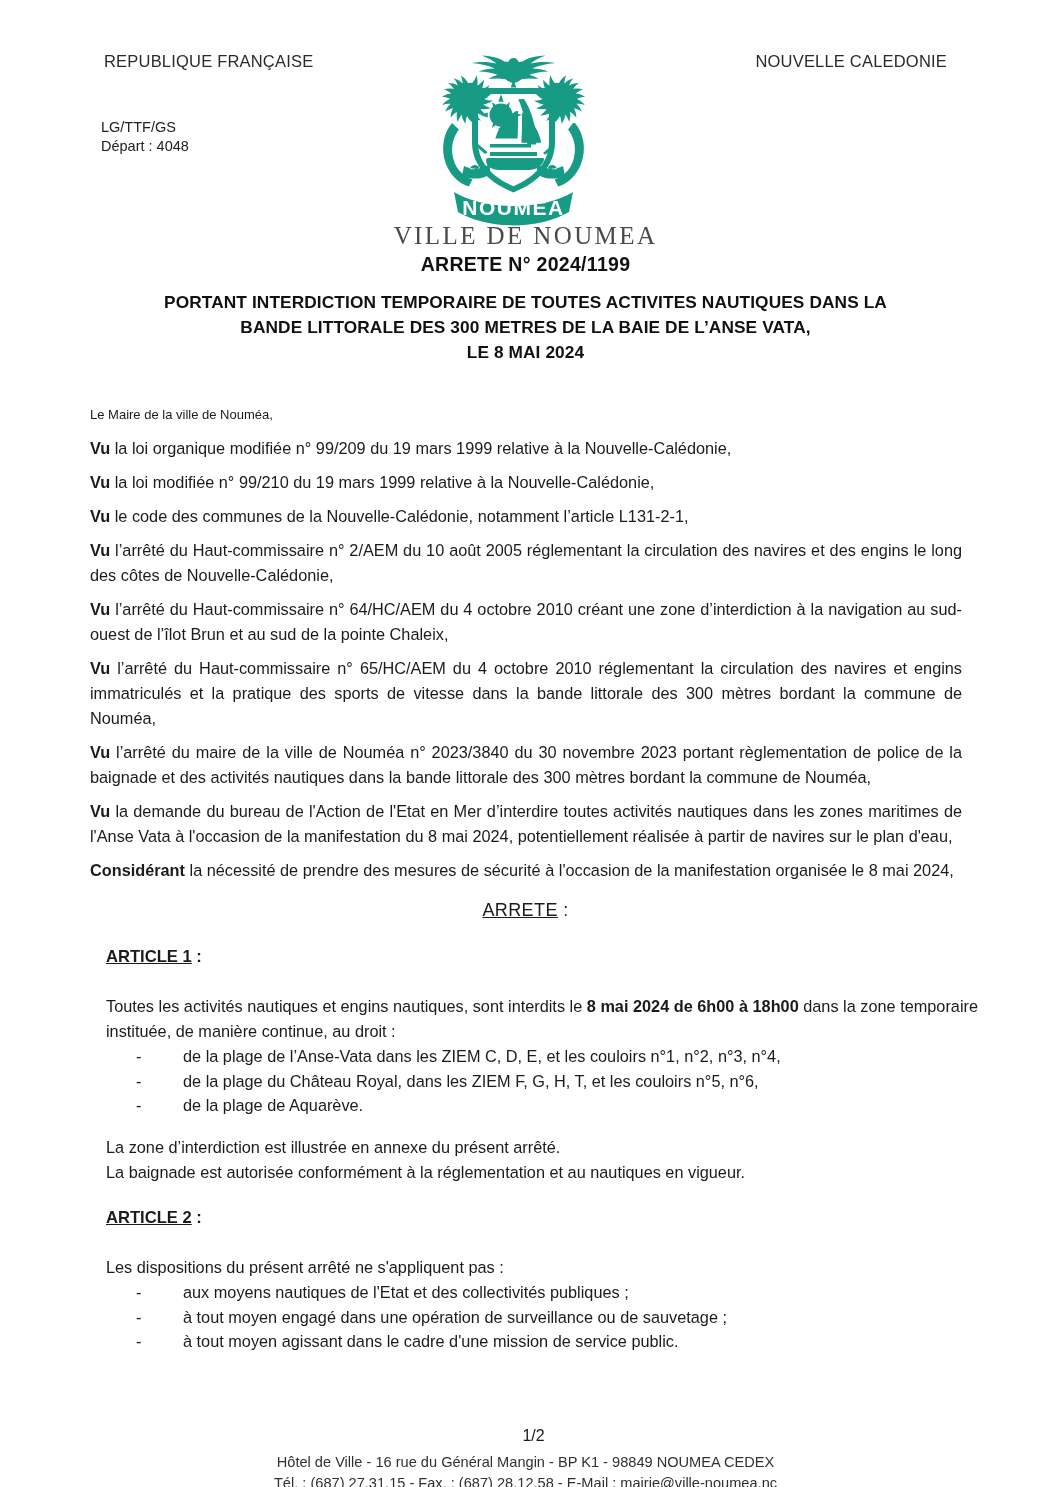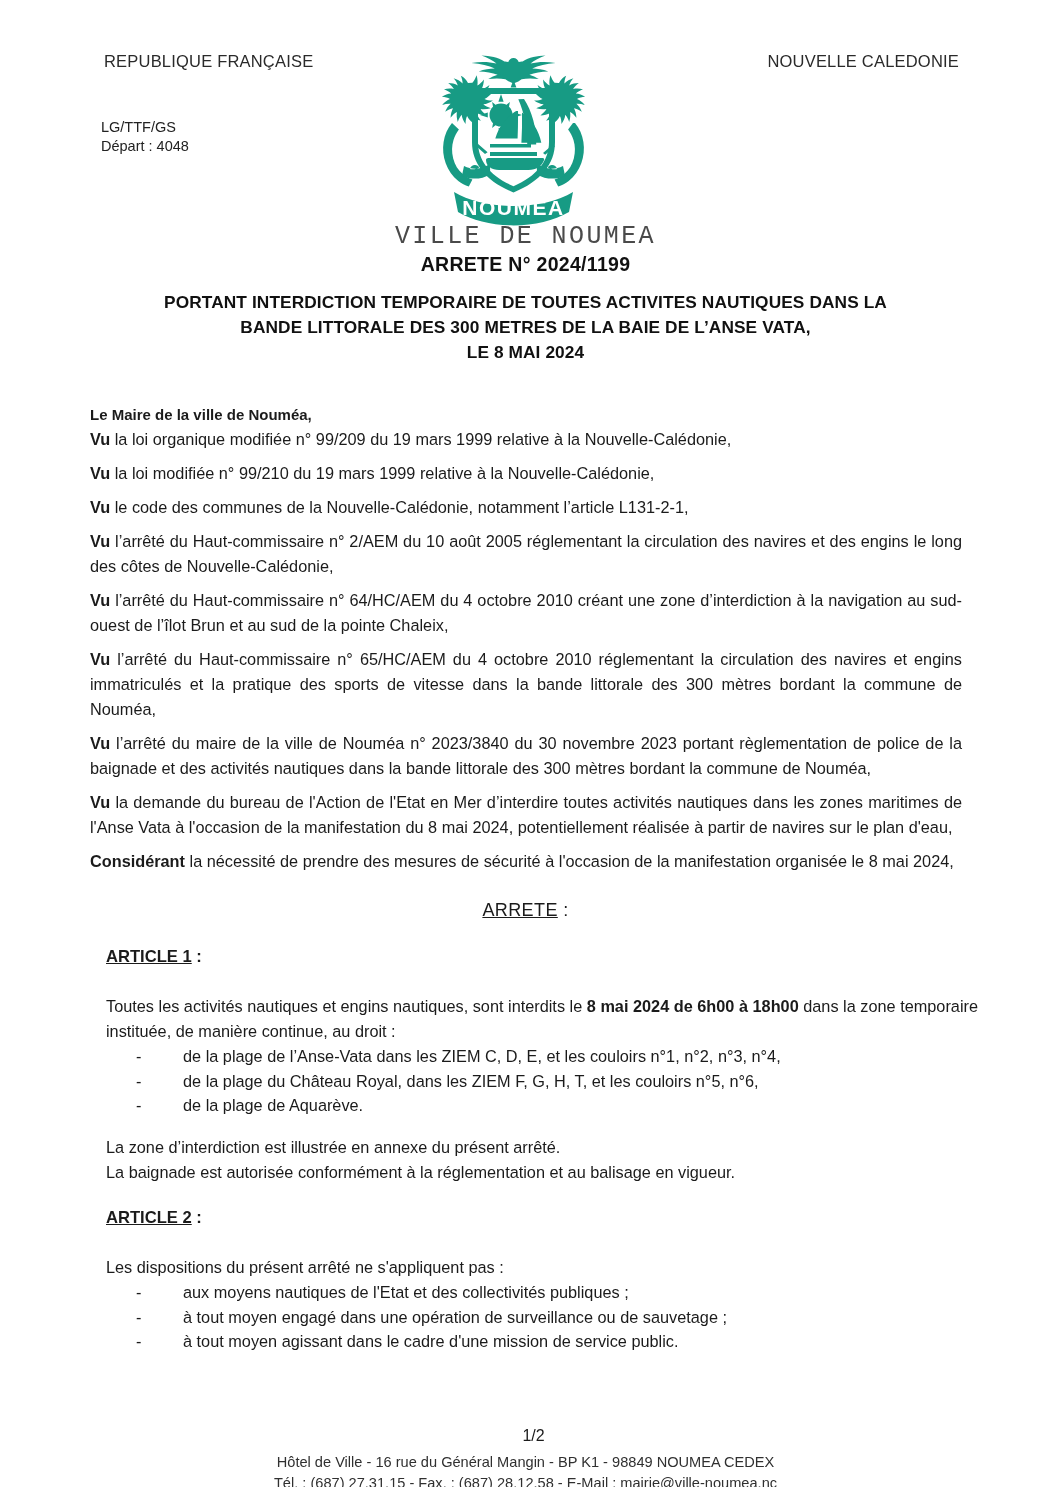--- a/index.html
+++ b/index.html
@@ -34,21 +34,21 @@
     position: absolute;
     left: 104px;
     top: 0;
     font-size: 16.5px;
     letter-spacing: 0.2px;
     color: #2a2a2a;
     white-space: nowrap;
   }
   .hdr-right {
     position: absolute;
-    right: 92px;
+    right: 104px;
     top: 0;
     font-size: 16.5px;
     letter-spacing: 0.2px;
     color: #2a2a2a;
     white-space: nowrap;
   }
   .ref-block {
     position: absolute;
     left: 101px;
     top: 118px;
@@ -72,21 +72,21 @@
     height: 175px;
   }
   .crest svg { display: block; }
 
   .ville-de-noumea {
     position: absolute;
     left: 0;
     top: 222px;
     width: 1051px;
     text-align: center;
-    font-family: Liberation Mono, monospace;
+    font-family: Liberation Serif, serif;
     font-size: 25px;
     letter-spacing: 2.4px;
     color: #4a4a4a;
   }
 
   
   .arrete-num {
     position: absolute;
     left: 0;
     top: 253px;
@@ -111,23 +111,23 @@
   }
 
   
   .body-block {
     position: absolute;
     left: 90px;
     top: 403px;
     width: 872px;
   }
   .intro-line {
-    font-size: 15px;
+    font-size: 13px;
     line-height: 24px;
-    font-weight: bold;
+    margin-bottom: 9px;
   }
   .vu-par {
     font-size: 16.3px;
     line-height: 25px;
     text-align: justify;
     margin-bottom: 9px;
   }
   .vu-par b { font-weight: bold; }
 
   
@@ -293,21 +293,21 @@
   <div class="article-sec art1">
     <div class="article-title"><u>ARTICLE 1</u><span class="colon"> :</span></div>
     <div class="art-par"><span>Toutes les activités nautiques et engins nautiques, sont interdits le </span><b>8 mai 2024 de 6h00 à 18h00</b><span> dans la zone temporaire instituée, de manière continue, au droit :</span></div>
     <ul class="dash-list" id="art1-bullets">
         <li><span class="dash">-</span><span>de la plage de l’Anse-Vata dans les ZIEM C, D, E, et les couloirs n°1, n°2, n°3, n°4,</span></li>
         <li><span class="dash">-</span><span>de la plage du Château Royal, dans les ZIEM F, G, H, T, et les couloirs n°5, n°6,</span></li>
         <li><span class="dash">-</span><span>de la plage de Aquarève.</span></li>
       </ul>
     <div class="tail-lines">
       <div>La zone d’interdiction est illustrée en annexe du présent arrêté.</div>
-      <div>La baignade est autorisée conformément à la réglementation et au balisage en vigueur.</div>
+      <div>La baignade est autorisée conformément à la réglementation et au nautiques en vigueur.</div>
     </div>
   </div>
 
   <div class="article-sec art2">
     <div class="article-title"><u>ARTICLE 2</u><span class="colon"> :</span></div>
     <div class="art-par">Les dispositions du présent arrêté ne s'appliquent pas :</div>
     <ul class="dash-list" id="art2-bullets">
         <li><span class="dash">-</span><span>aux moyens nautiques de l'Etat et des collectivités publiques ;</span></li>
         <li><span class="dash">-</span><span>à tout moyen engagé dans une opération de surveillance ou de sauvetage ;</span></li>
         <li><span class="dash">-</span><span>à tout moyen agissant dans le cadre d'une mission de service public.</span></li>

